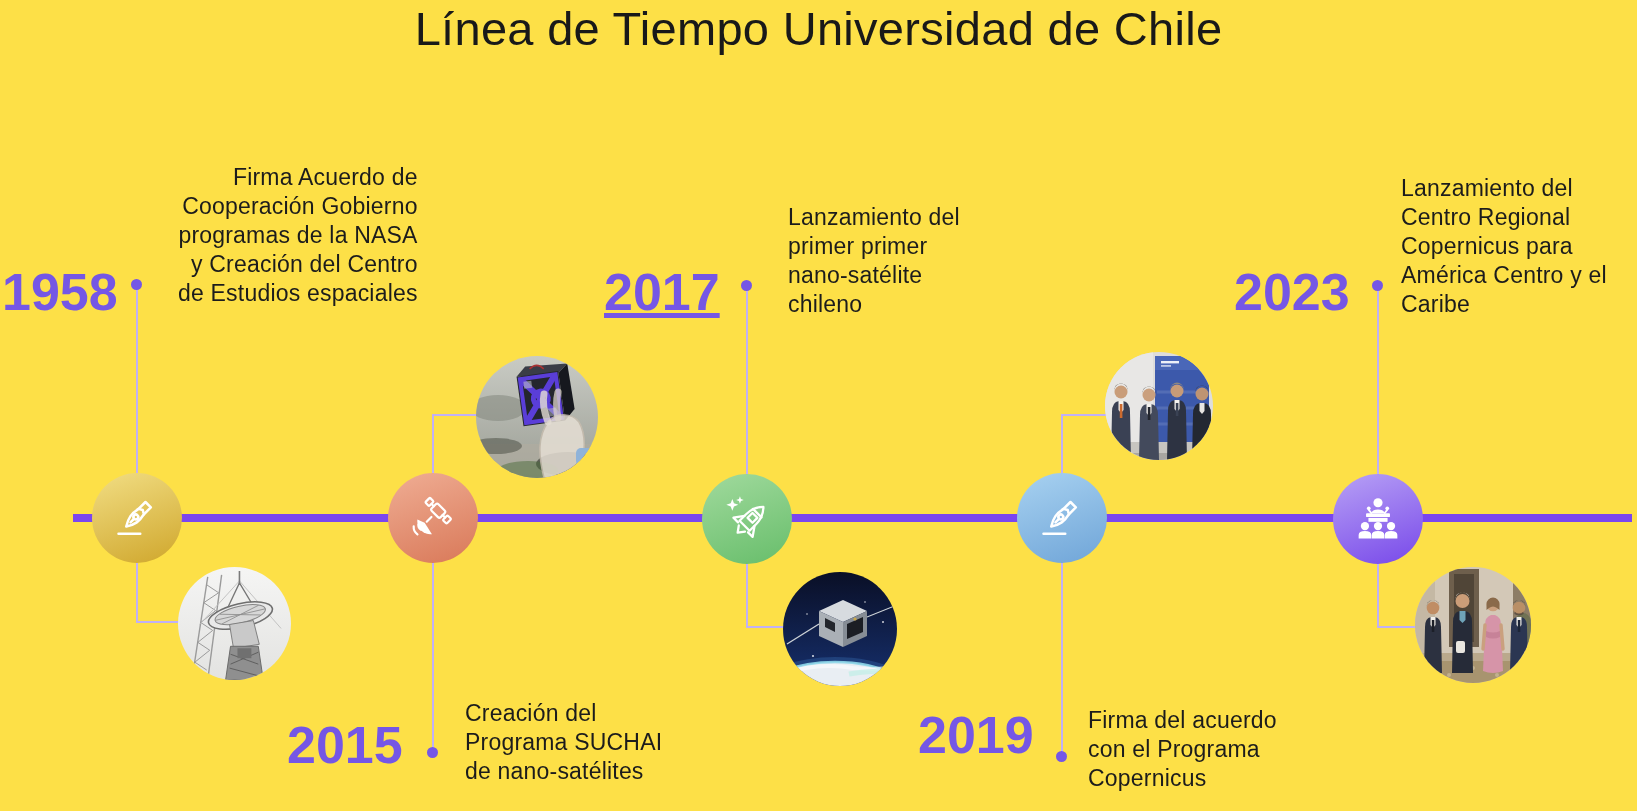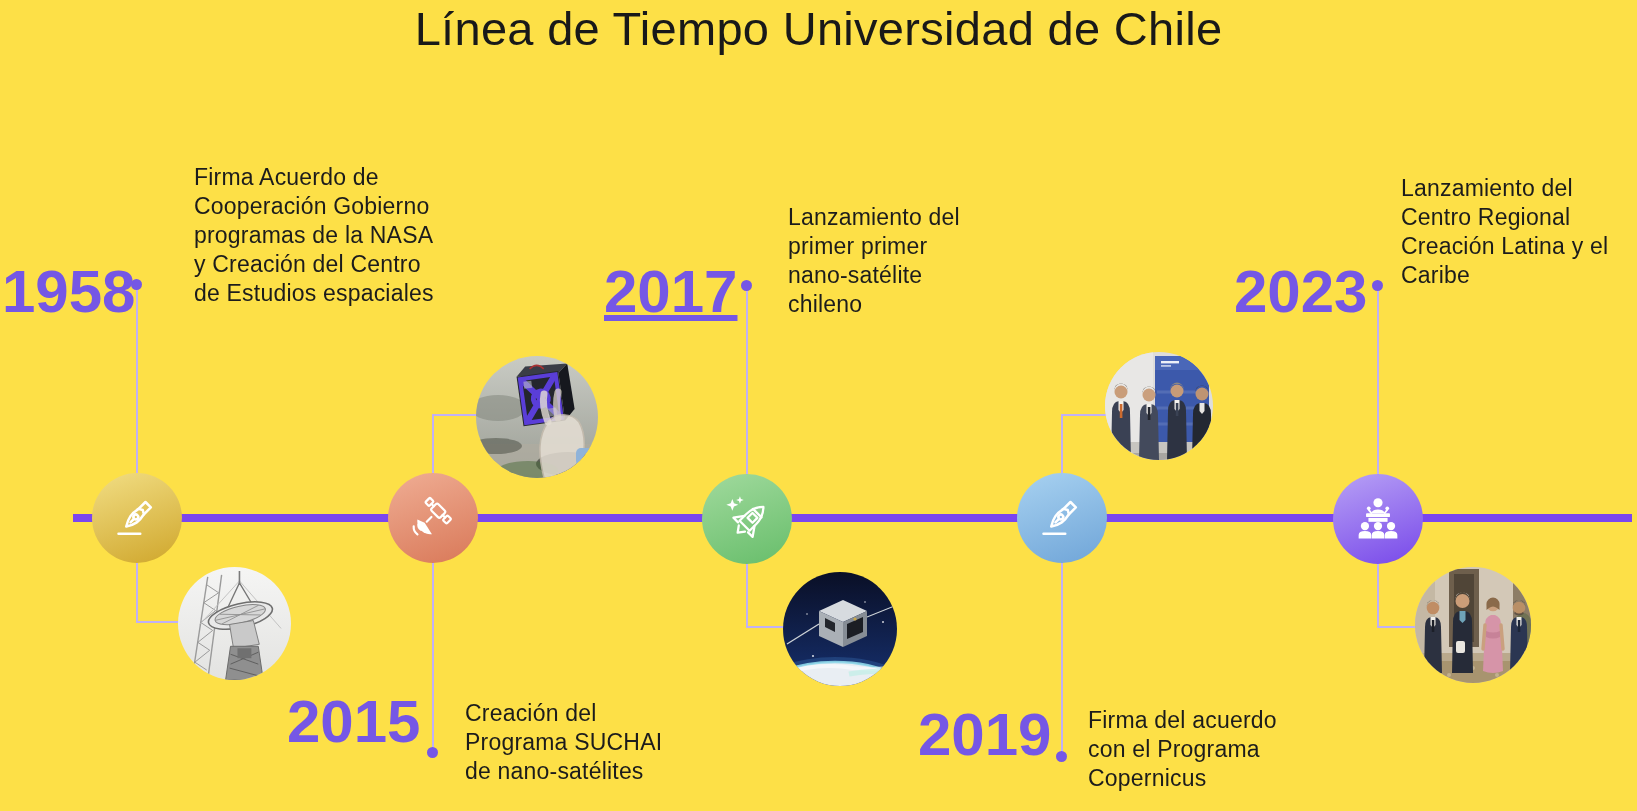--- a/index.html
+++ b/index.html
@@ -5,21 +5,21 @@
   html,body{margin:0;padding:0;background:#fff;}
   .canvas{position:relative;width:1637px;height:811px;background:#fde047;overflow:hidden;
           font-family:"Liberation Sans","DejaVu Sans",sans-serif;}
   .title{position:absolute;left:0;right:0;top:0;margin:0;text-align:center;
          font-size:47px;line-height:58px;font-weight:500;color:#191919;letter-spacing:.3px;}
   .bar{position:absolute;left:73px;top:514px;width:1559px;height:8px;background:#7b46ef;z-index:2;}
   .vline,.hline{position:absolute;background:#c0b0f6;z-index:1;}
   .vline{width:2px;}
   .hline{height:2px;}
   .dot{position:absolute;width:11px;height:11px;border-radius:50%;background:#7557e5;z-index:3;}
-  .year{position:absolute;font-size:60px;font-weight:700;color:#7557e5;letter-spacing:0;line-height:52px;z-index:3;}
+  .year{position:absolute;font-size:52px;font-weight:700;color:#7557e5;letter-spacing:0;line-height:52px;z-index:3;}
   .desc{position:absolute;font-size:23px;line-height:29px;color:#1c1c1c;letter-spacing:.2px;z-index:3;}
   .desc span{display:block;white-space:nowrap;}
   .node{position:absolute;width:90px;height:90px;border-radius:50%;z-index:4;
         display:flex;align-items:center;justify-content:center;}
   .photo{position:absolute;border-radius:50%;overflow:hidden;z-index:3;}
   .photo svg{display:block;width:100%;height:100%;}
   .n1958{background:linear-gradient(160deg,#eed87b 10%,#d1a930 95%);}
   .n2015{background:linear-gradient(160deg,#eda88e 10%,#da7b5b 95%);}
   .n2017{background:linear-gradient(160deg,#9bd798 10%,#6abf6d 95%);}
   .n2019{background:linear-gradient(160deg,#a2cdee 10%,#72a7d9 95%);}
@@ -31,21 +31,21 @@
 <div class="canvas">
 
   <h1 class="title">Línea de Tiempo Universidad de Chile</h1>
 
   <div class="bar"></div>
 
   <div class="vline" style="left:136px;top:285px;height:338px;"></div>
   <div class="hline" style="left:136px;top:621px;width:52px;"></div>
   <div class="dot" style="left:131px;top:279px;"></div>
   <div class="year" style="left:2px;top:266px;">1958</div>
-  <div class="desc" style="left:194px;top:163px;">
+  <div class="desc" style="left:178px;top:163px;text-align:right;">
     <span>Firma Acuerdo de</span>
     <span>Cooperación Gobierno</span>
     <span>programas de la NASA</span>
     <span>y Creación del Centro</span>
     <span>de Estudios espaciales</span>
   </div>
   <div class="node n1958" style="left:92px;top:473px;">
     <svg viewBox="0 0 46 46" width="50" height="50">
       <g fill="none" stroke="#fff" stroke-width="2.3" stroke-linecap="round" stroke-linejoin="round">
         <path d="M6 37.5 H26"></path>
@@ -83,21 +83,21 @@
       <path d="M52 58 L76 54 L82 78 L56 82 Z" fill="#c9c9c9" stroke="#808080" stroke-width="1"></path>
       <path d="M53 80 H81 L86 114 H48 Z" fill="#8f8f8f" stroke="#6a6a6a" stroke-width="1"></path>
       <path d="M53 88 L81 98 M81 86 L53 98 M52 102 L82 110" stroke="#5f5f5f" stroke-width="1" fill="none"></path>
       <rect x="60" y="82" width="14" height="10" fill="#707070"></rect>
     </svg>
   </div>
 
   <div class="vline" style="left:432px;top:414px;height:336px;"></div>
   <div class="hline" style="left:432px;top:414px;width:48px;"></div>
   <div class="dot" style="left:427px;top:747px;"></div>
-  <div class="year" style="left:287px;top:696px;">2015</div>
+  <div class="year" style="left:287px;top:719px;">2015</div>
   <div class="desc" style="left:465px;top:699px;">
     <span>Creación del</span>
     <span>Programa SUCHAI</span>
     <span>de nano-satélites</span>
   </div>
   <div class="node n2015" style="left:388px;top:473px;">
     <svg viewBox="0 0 46 46" width="48" height="48">
       <g fill="none" stroke="#fff" stroke-width="2.1" stroke-linecap="round" stroke-linejoin="round">
         <g transform="rotate(-45 28 16)">
           <rect x="23.5" y="10" width="9" height="12" rx="1.8"></rect>
@@ -266,21 +266,22 @@
     </svg>
   </div>
 
   <div class="vline" style="left:1377px;top:286px;height:341px;"></div>
   <div class="hline" style="left:1377px;top:626px;width:45px;"></div>
   <div class="dot" style="left:1372px;top:280px;"></div>
   <div class="year" style="left:1234px;top:266px;">2023</div>
   <div class="desc" style="left:1401px;top:174px;">
     <span>Lanzamiento del</span>
     <span>Centro Regional</span>
-    <span>Creación Latina y el</span>
+    <span>Copernicus para</span>
+    <span>América Centro y el</span>
     <span>Caribe</span>
   </div>
   <div class="node n2023" style="left:1333px;top:474px;">
     <svg viewBox="0 0 46 46" width="50" height="50">
       <g fill="#fff">
         <circle cx="23" cy="8" r="4.2"></circle>
         <path d="M16.8 17.5 c1.2 -4.2 11.2 -4.2 12.4 0 z"></path>
         <circle cx="14.5" cy="13.2" r="1.7"></circle>
         <circle cx="31.5" cy="13.2" r="1.7"></circle>
         <rect x="12" y="17.8" width="22" height="3.4" rx="0.8"></rect>

